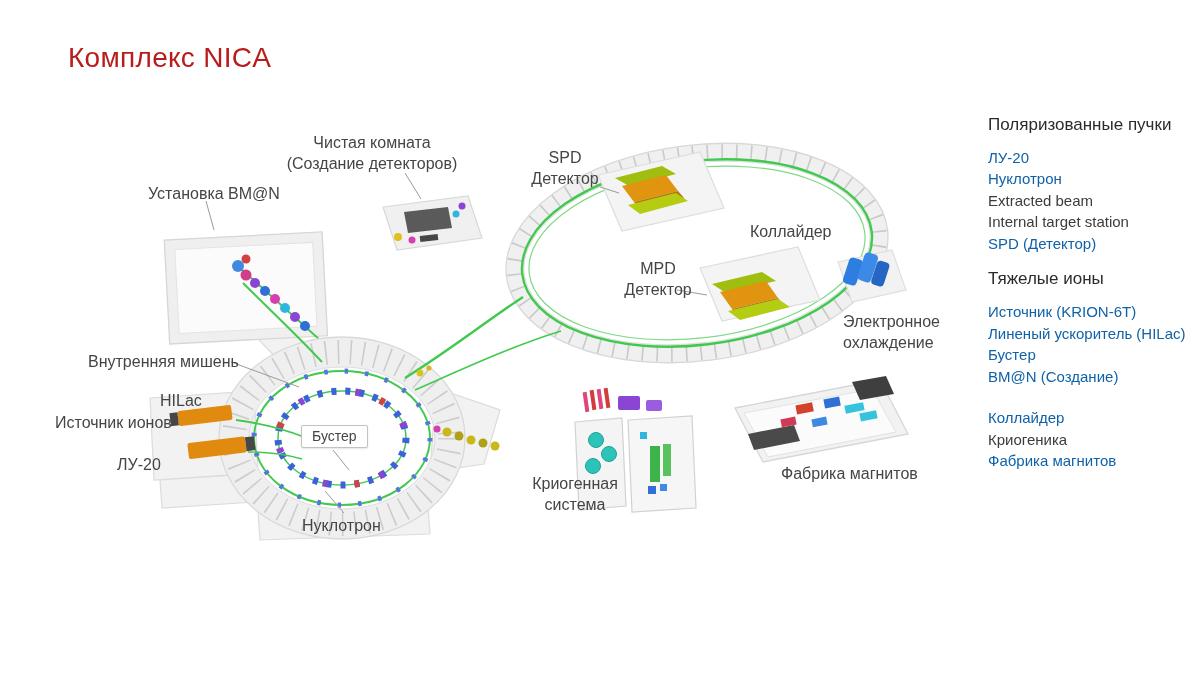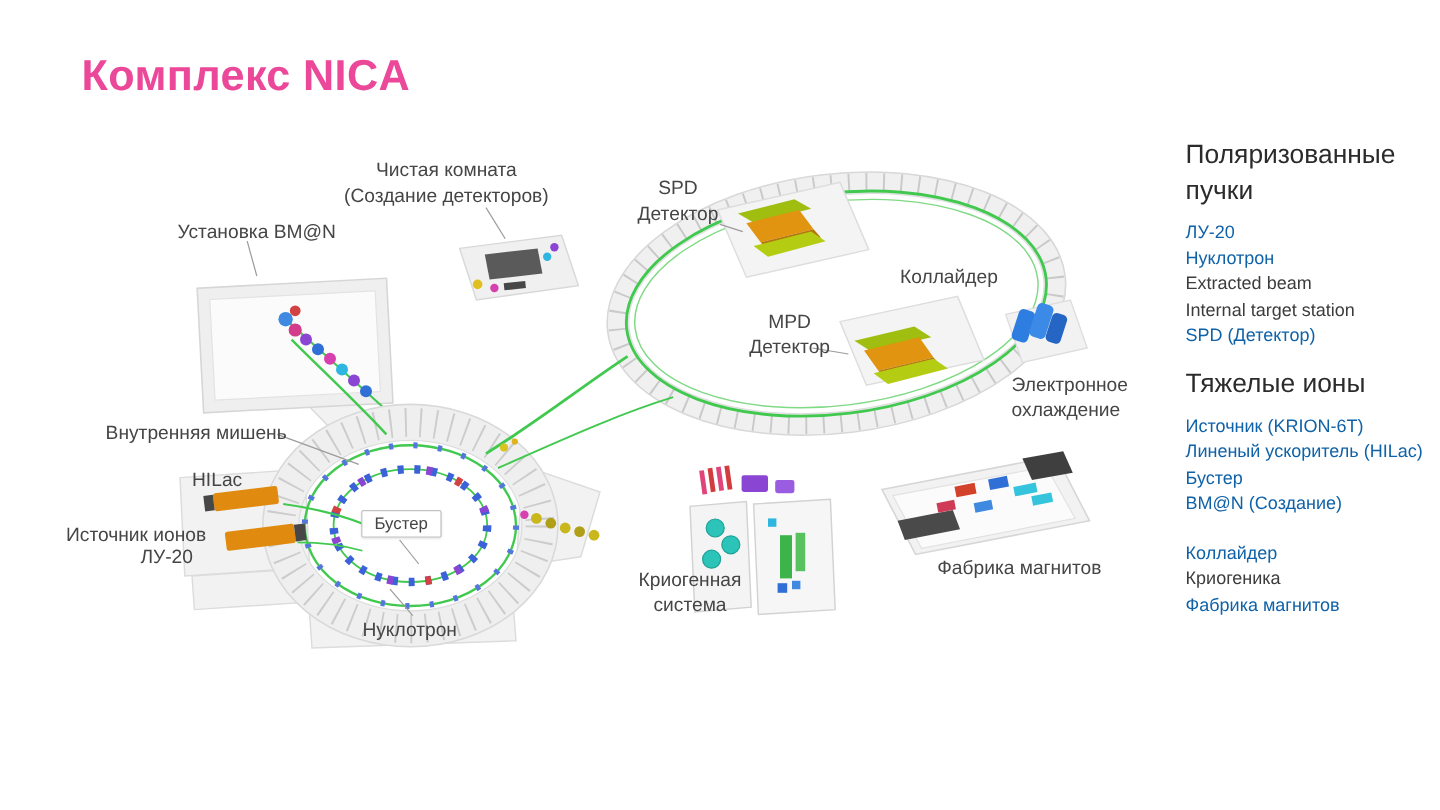--- a/index.html
+++ b/index.html
@@ -1,26 +1,26 @@
 <!DOCTYPE html>
 <html><head>
 <meta charset="utf-8">
 <style>
   * { margin:0; padding:0; box-sizing:border-box; }
   html,body { background:#ffffff; font-family:"Liberation Sans", sans-serif; }
   .stage { position:relative; width:1200px; height:675px; background:#fff; overflow:hidden; }
-  .title { position:absolute; left:68px; top:42px; font-size:36px; font-weight:700; color:#ec4899; letter-spacing:.3px; }
+  .title { position:absolute; left:68px; top:42px; font-size:28px; font-weight:400; color:#b91c1c; letter-spacing:.3px; }
   svg.art { position:absolute; left:0; top:0; }
   .diagram-label { position:absolute; font-size:16px; color:#454545; line-height:1.34; white-space:nowrap; }
   .center { text-align:center; }
   .booster-box { position:absolute; left:301px; top:425px; background:#fff; border:1px solid #c2c2c2;
                  border-radius:2px; padding:2px 10px 3px; font-size:14px; color:#454545;
                  box-shadow:0 1px 2px rgba(0,0,0,.10); }
   .sidebar { position:absolute; left:988px; top:114px; width:205px; }
-  .sidebar h2 { font-size:22px; font-weight:500; color:#2b2b2b; line-height:1.35; margin:0 0 10px; }
+  .sidebar h2 { font-size:17px; font-weight:500; color:#2b2b2b; line-height:1.35; margin:0 0 10px; }
   .sidebar .item { font-size:15px; line-height:21.5px; color:#3c3c3c; }
   .sidebar .item.link { color:#0f62a8; cursor:pointer; }
   .sidebar .sec2 { margin-top:14px; }
   .sidebar .gap { margin-top:20px; }
 </style>
 </head>
 <body>
 
 <div class="stage">
 
@@ -203,21 +203,21 @@
     <div>Детектор</div>
   </div>
 
   <div class="diagram-label" style="left:843px;top:311px">
     <div>Электронное</div>
     <div>охлаждение</div>
   </div>
 
   <div class="diagram-label" style="left:88px;top:351px">Внутренняя мишень</div>
   <div class="diagram-label" style="left:160px;top:390px">HILac</div>
-  <div class="diagram-label" style="left:55px;top:436px">Источник ионов</div>
+  <div class="diagram-label" style="left:55px;top:412px">Источник ионов</div>
   <div class="diagram-label" style="left:117px;top:454px">ЛУ-20</div>
 
   <div class="booster-box">Бустер</div>
 
   <div class="diagram-label" style="left:302px;top:515px">Нуклотрон</div>
 
   <div class="diagram-label center" style="left:520px;top:473px;width:110px">
     <div>Криогенная</div>
     <div>система</div>
   </div>

